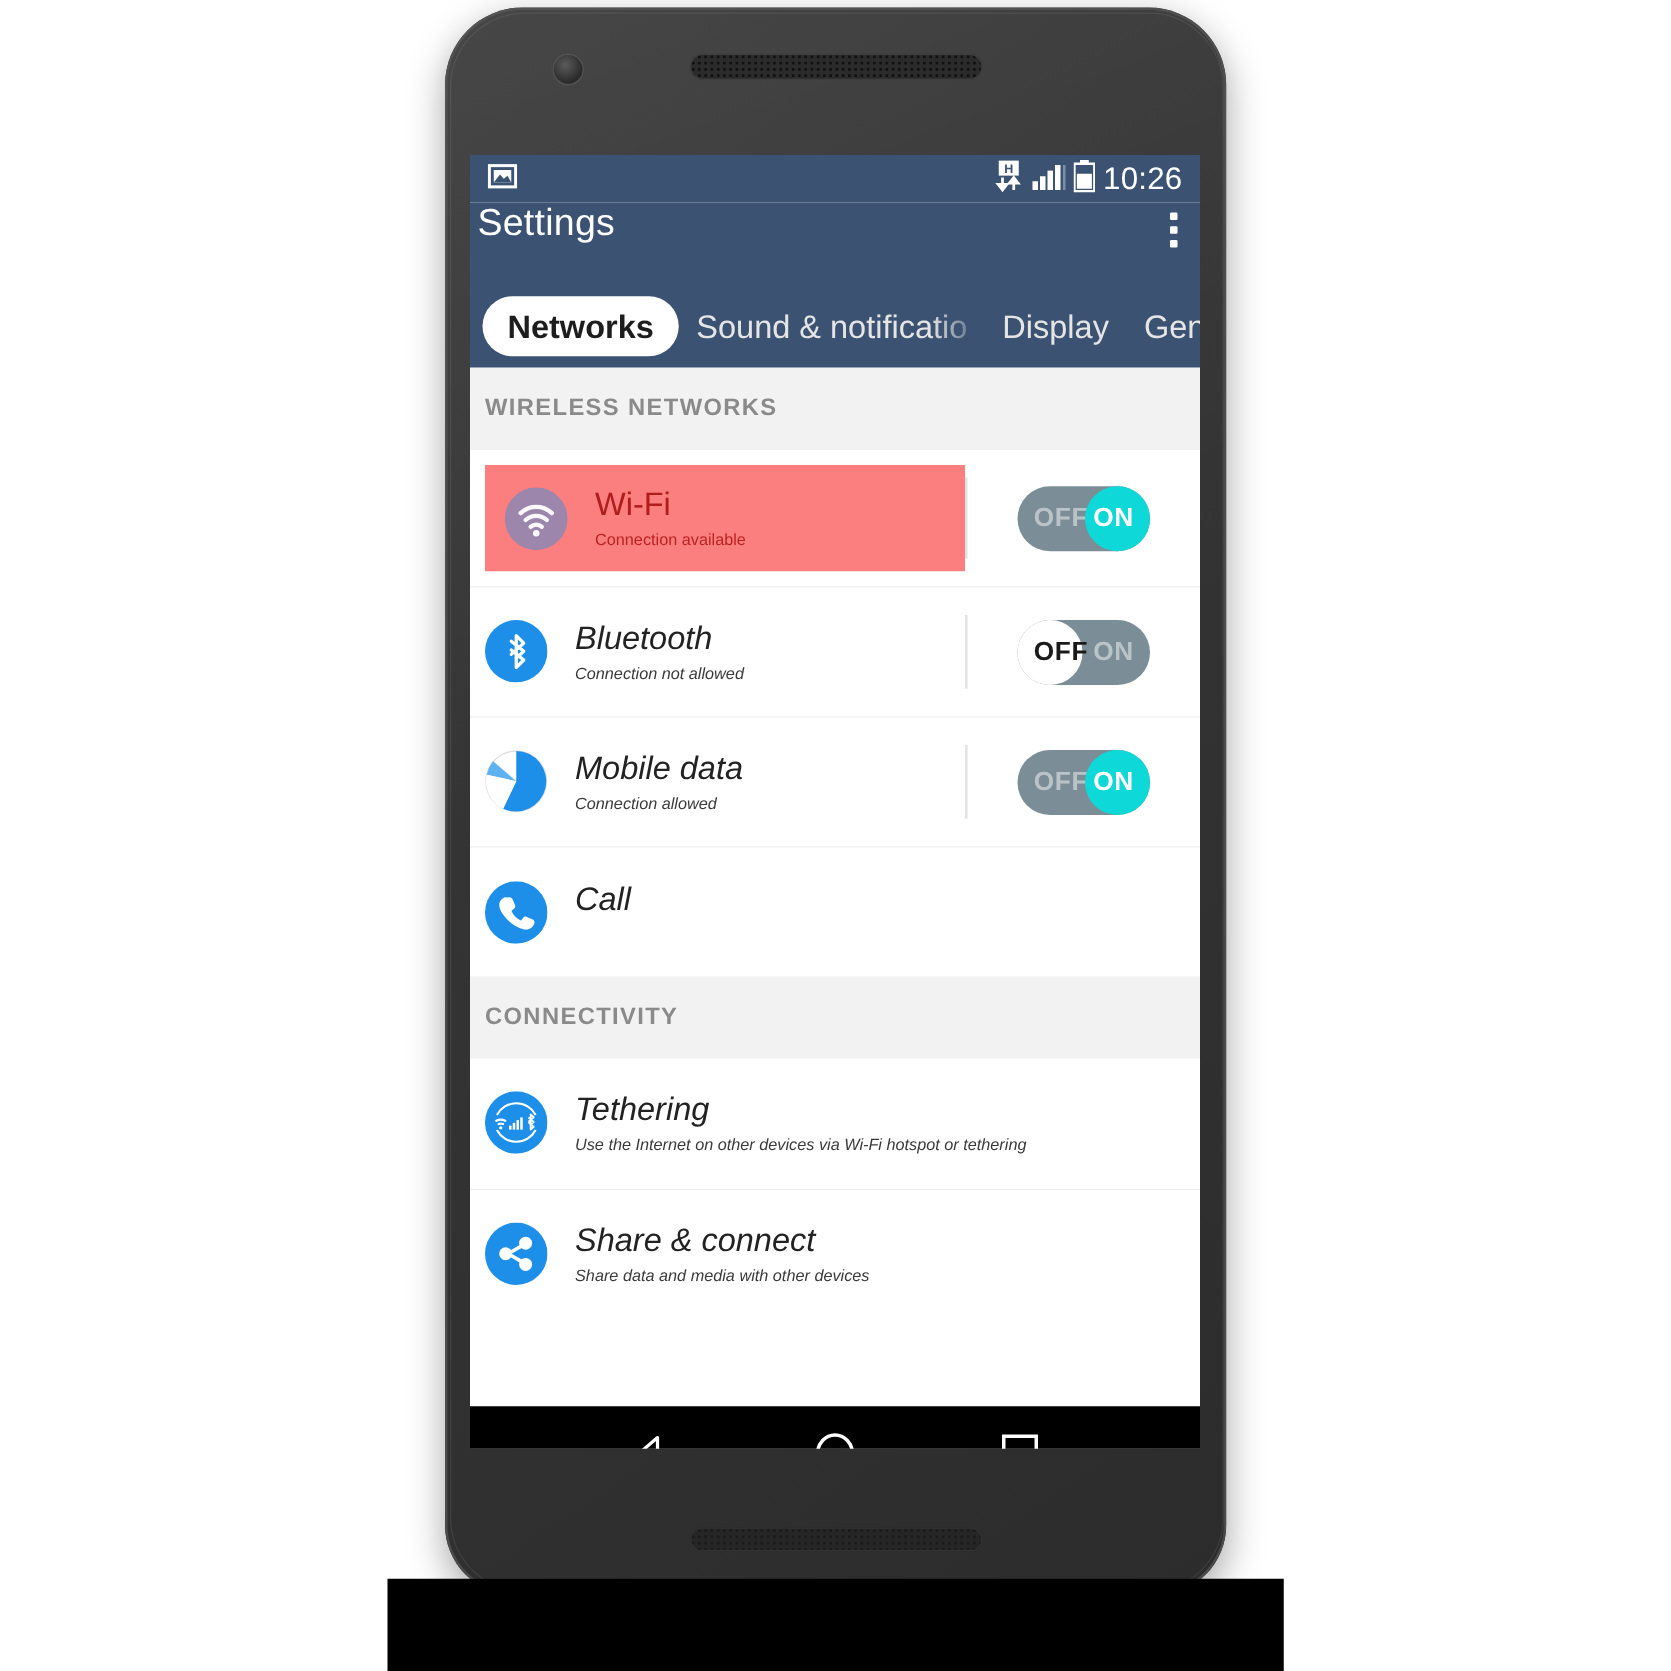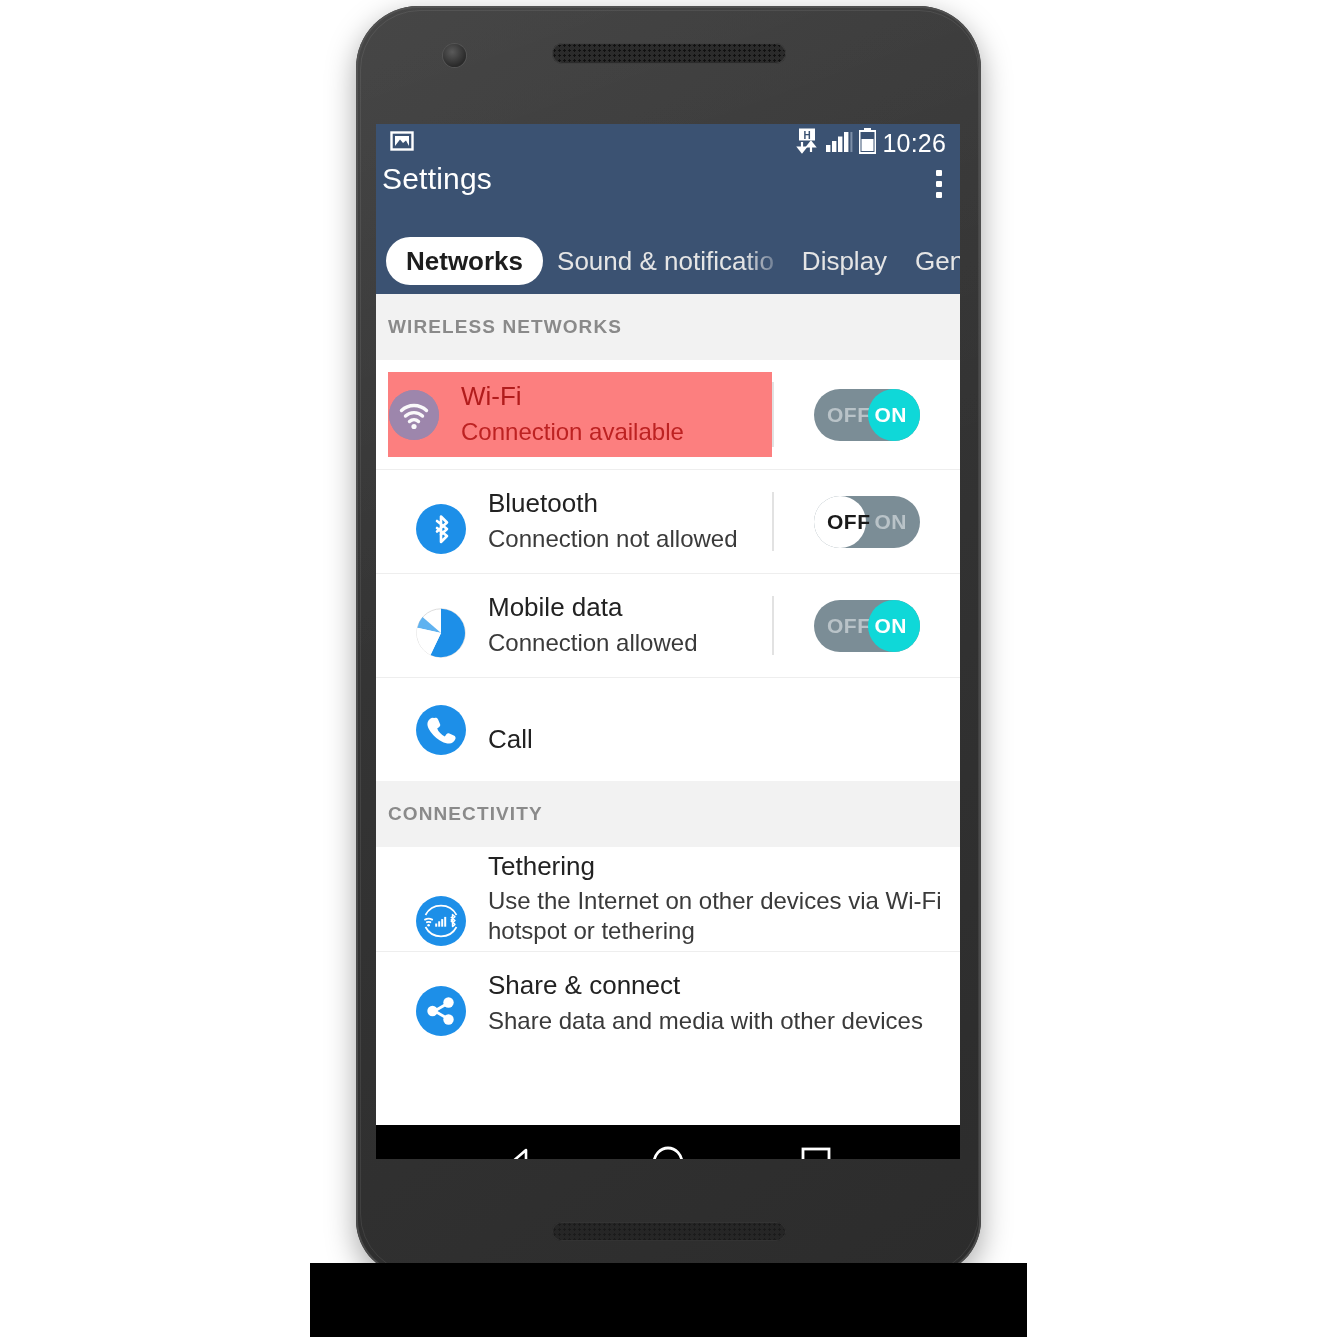--- a/index.html
+++ b/index.html
@@ -87,31 +87,31 @@
 
   
   .content{background:#ffffff;height:831px;overflow:hidden;}
   .section-header{
     background:#f2f2f2;height:66px;display:flex;align-items:center;
     padding-left:12px;box-sizing:border-box;
     color:#8a8a8a;font-size:19px;font-weight:bold;letter-spacing:1.1px;
   }
   .row{display:flex;align-items:center;min-height:104px;background:#fff;position:relative;padding:0 0 0 0;box-sizing:border-box;}
   .row + .row{border-top:1px solid #eeeeee;}
-  .row-main{display:flex;align-items:flex-end;flex:1;min-width:0;padding-left:40px;box-sizing:border-box;}
+  .row-main{display:flex;align-items:flex-start;flex:1;min-width:0;padding-left:12px;box-sizing:border-box;font-style:italic;}
   .icon-wrap{width:50px;height:50px;flex:0 0 50px;margin-right:22px;display:flex;align-items:center;justify-content:center;}
   .texts{min-width:0;}
   .title{font-size:26px;color:#222222;line-height:1.15;}
-  .subtitle{font-size:24px;color:#3a3a3a;margin-top:5px;line-height:1.25;}
+  .subtitle{font-size:13px;color:#3a3a3a;margin-top:5px;line-height:1.25;}
 
   
   .row.highlight{padding:0;}
   .row.highlight .hl-box{
     background:#fc7f7f;margin:12px 0 12px 12px;width:397px;box-sizing:border-box;
-    display:flex;align-items:center;padding-left:1px;min-height:85px;
+    display:flex;align-items:center;padding-left:16px;min-height:85px;
   }
   .row.highlight .title,.row.highlight .subtitle{color:#b11c1c;}
   .row.highlight .subtitle{color:#bd2222;}
 
   .divider-v{width:2px;align-self:stretch;margin:22px 0;background:#e2e2e2;}
   .toggle-cell{width:186px;display:flex;align-items:center;justify-content:center;flex:0 0 186px;}
 
   
   .toggle{width:106px;height:52px;border-radius:26px;position:relative;display:flex;align-items:center;}
   .toggle.on{background:#7b8d96;}

